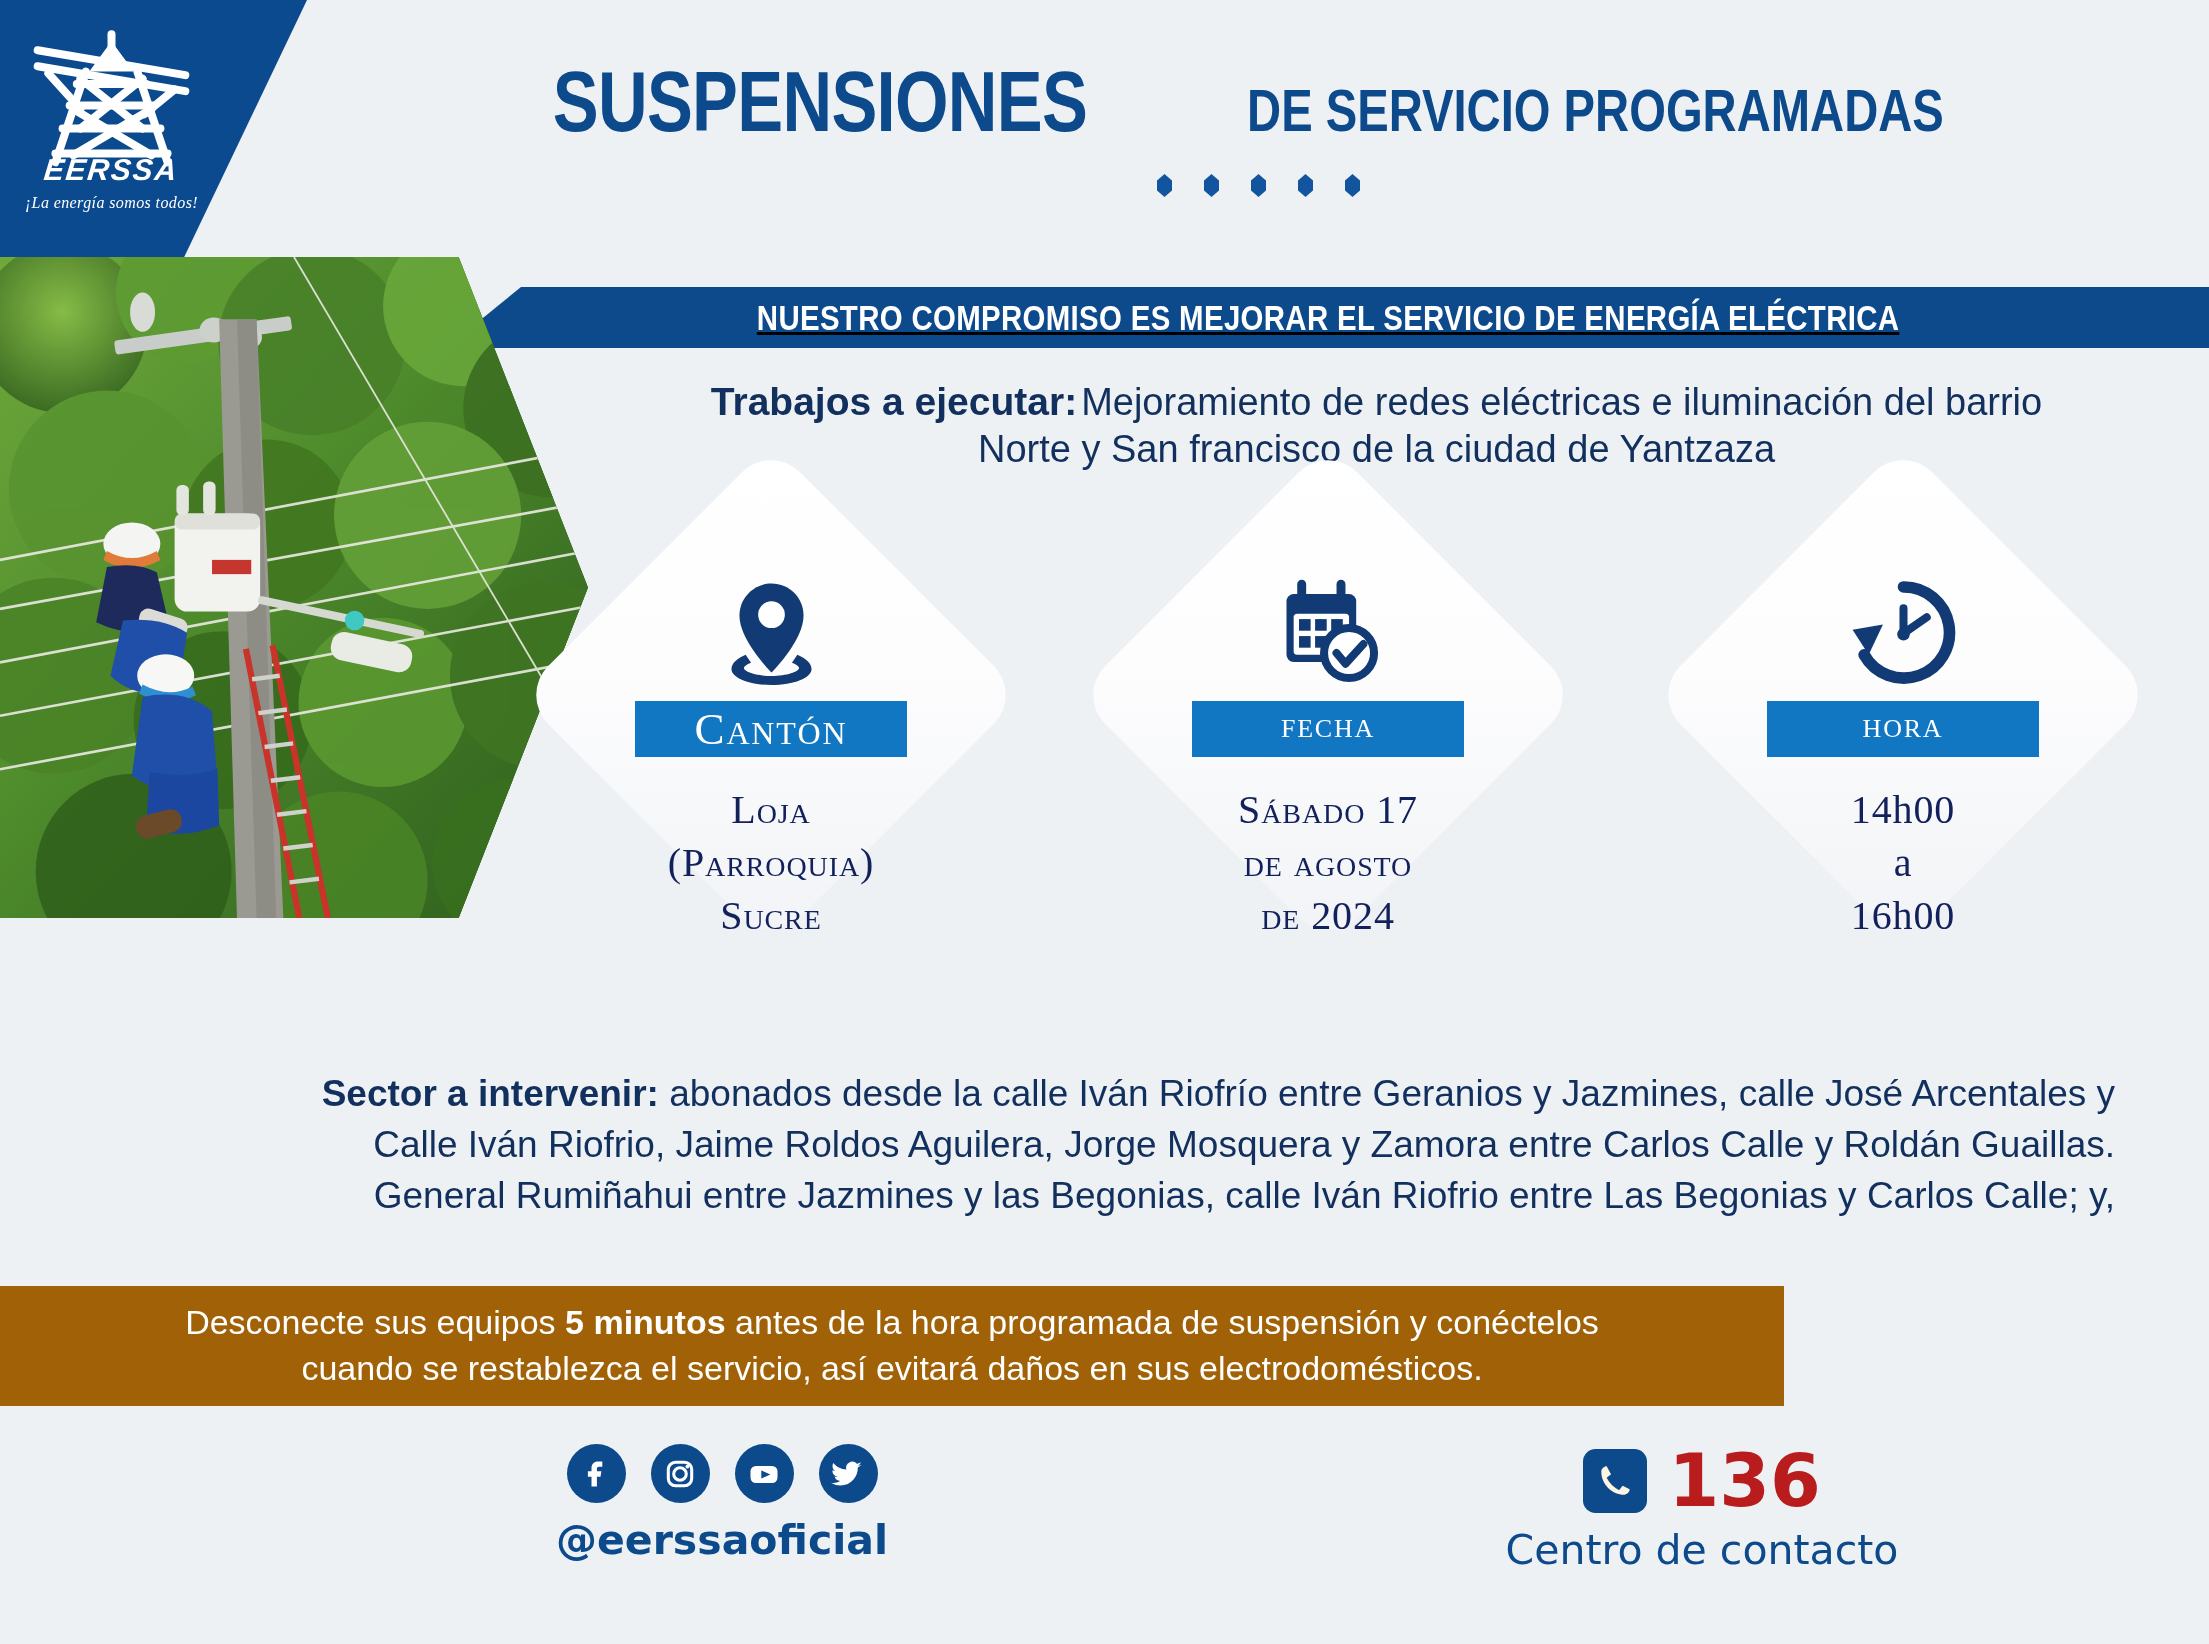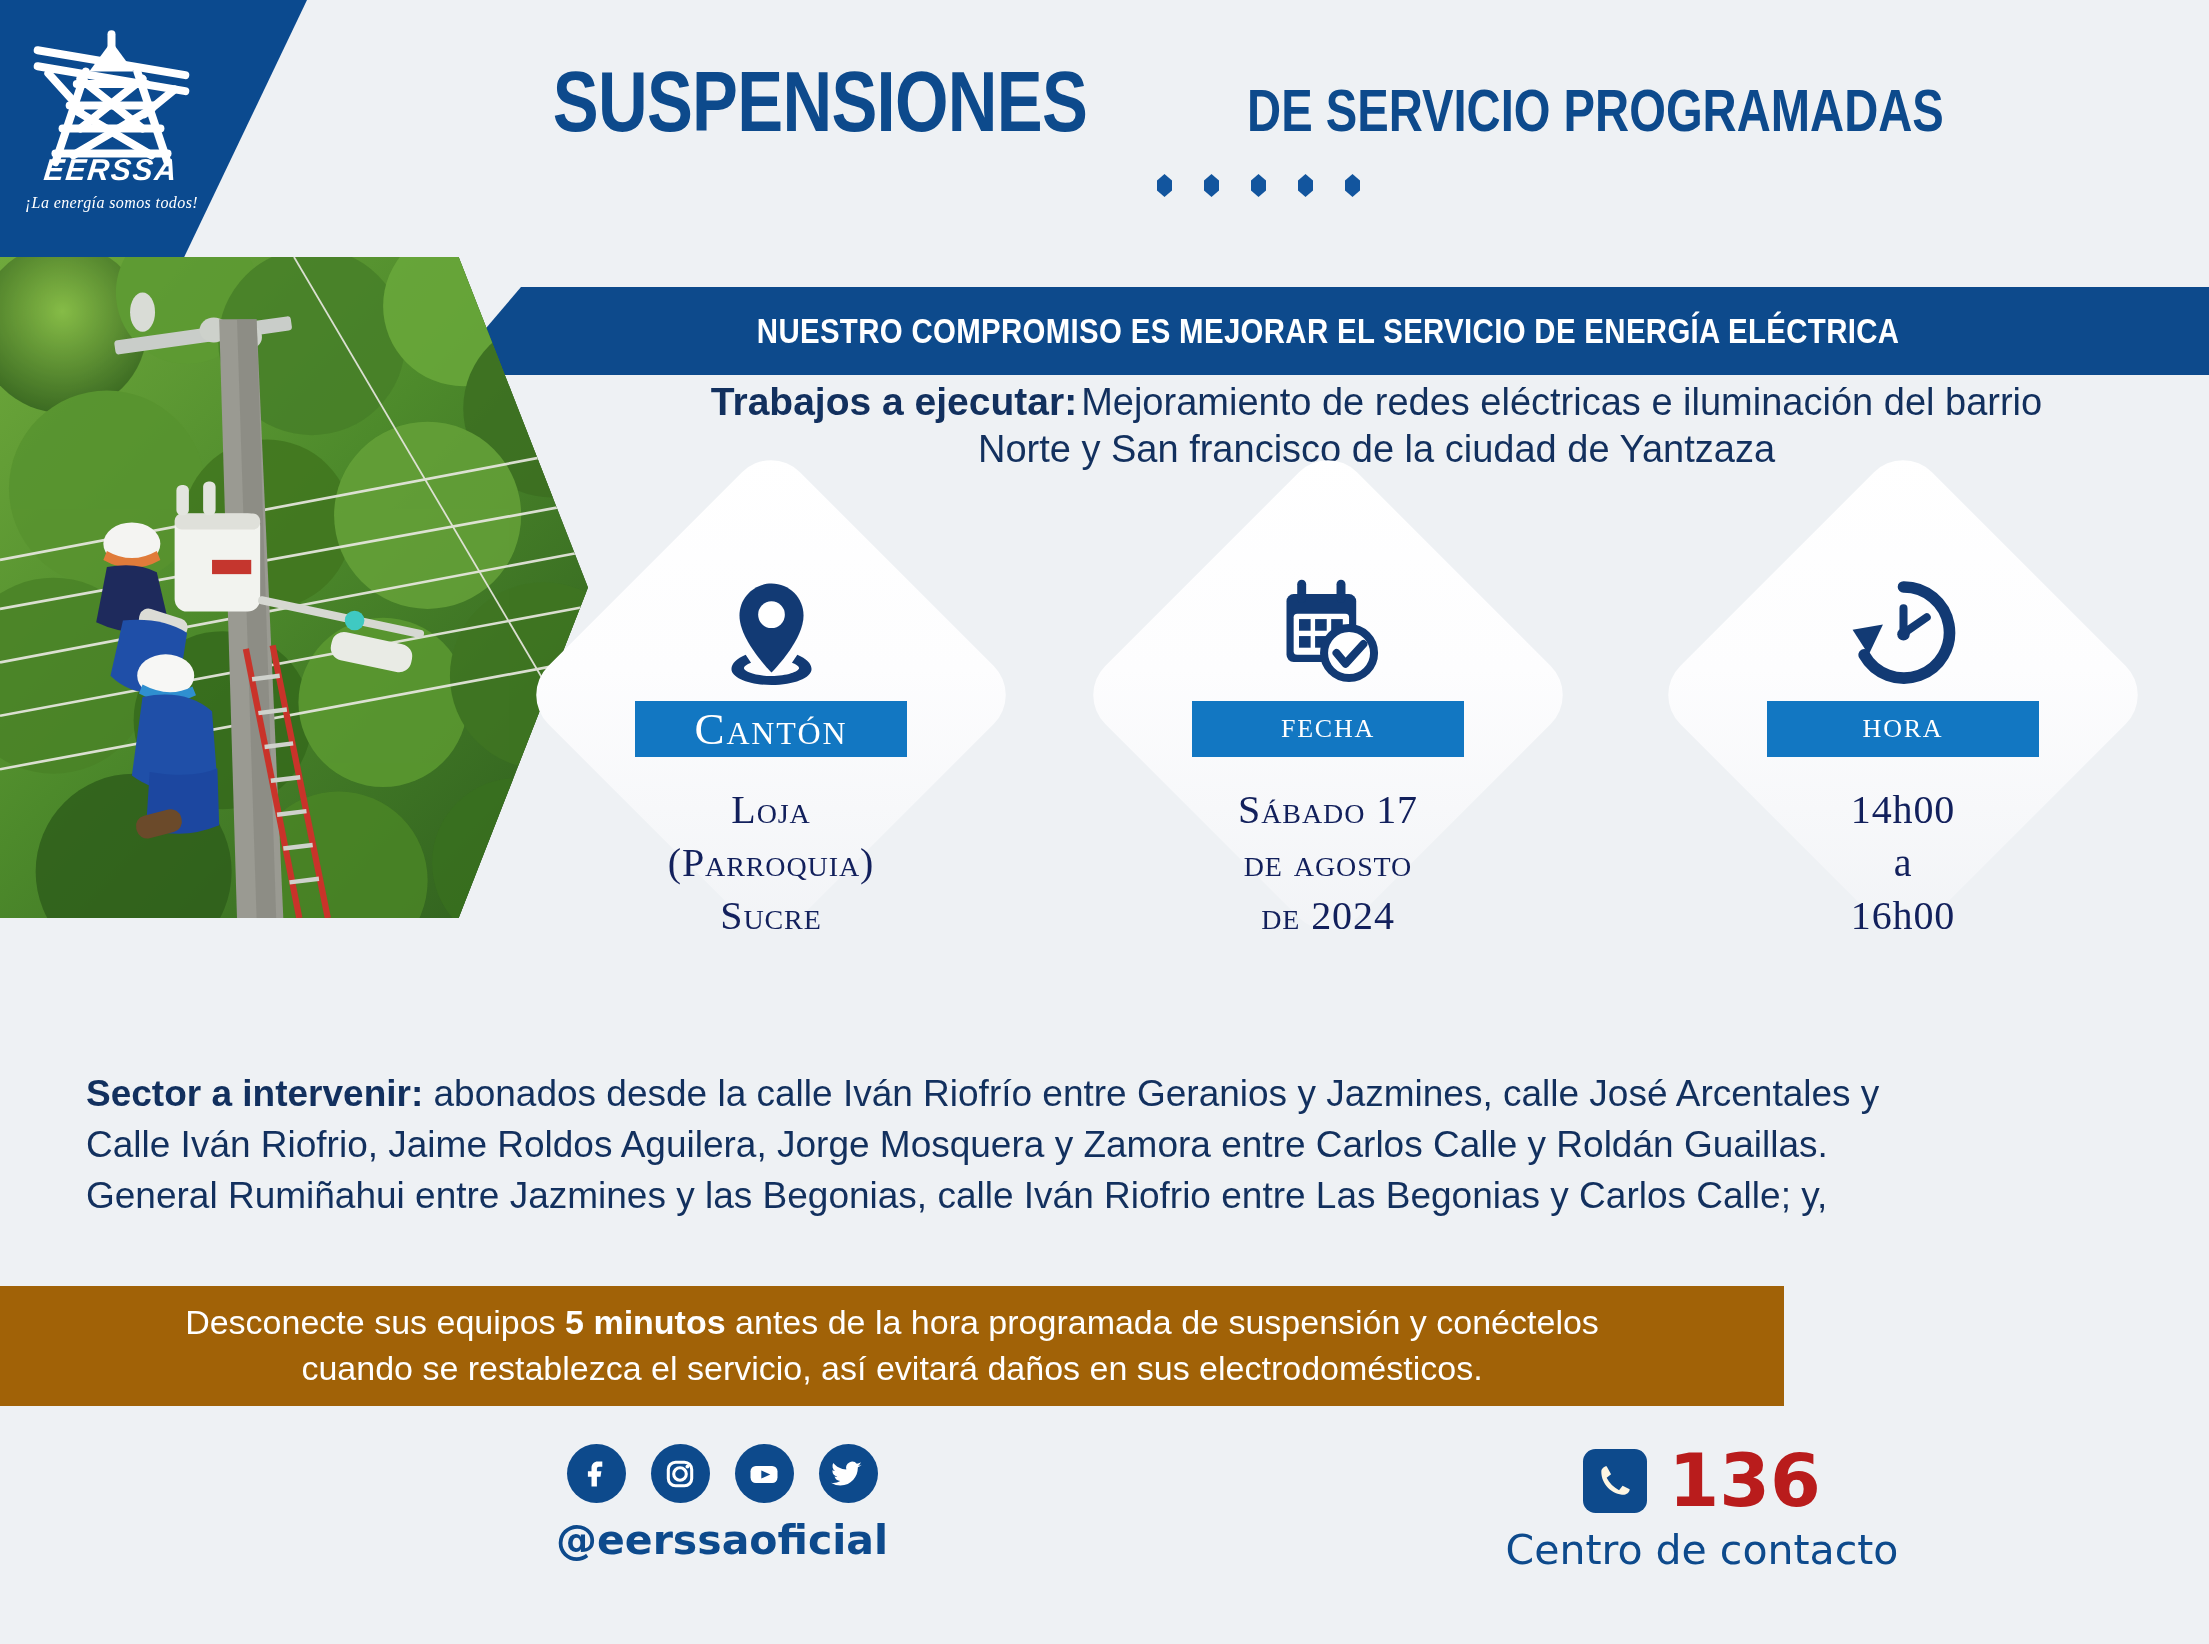--- a/index.html
+++ b/index.html
@@ -60,24 +60,24 @@
     position:absolute;left:0;top:257px;width:588px;height:661px;
     overflow:hidden;
     clip-path:polygon(0 0, 78% 0, 100% 50%, 78% 100%, 0 100%);
     z-index:3;
     background:#2f5a23;
   }
   .photo svg{display:block;width:100%;height:100%;}
 
   
   .commit{
-    position:absolute;left:446px;top:287px;width:1764px;height:88px;
+    position:absolute;left:446px;top:287px;width:1764px;height:61px;
     background:#0d4a8c;z-index:2;
     clip-path:polygon(75px 0, 100% 0, 100% 100%, 0 100%);
-    display:flex;align-items:center;justify-content:center;
+    display:flex;align-items:center;justify-content:center;text-decoration:underline;
   }
   .commit span{
     color:#fff;font-weight:bold;font-size:35px;
     font-family:"Liberation Sans Narrow","Liberation Sans",sans-serif;
     transform:scaleX(.84);letter-spacing:0.4px;white-space:nowrap;
   }
 
   
   .trabajos{
     position:absolute;left:570px;top:378px;width:1613px;
@@ -114,21 +114,21 @@
     font-size:40px;line-height:1.32;font-variant:small-caps;letter-spacing:0.9px;
   }
   .cval.plain{font-variant:normal;}
 
   #card-canton{left:0;}
   #card-fecha{left:557px;}
   #card-hora{left:1132px;}
 
   
   .sector{
-    position:absolute;left:86px;top:1068px;width:2050px;text-align:left;
+    position:absolute;left:65px;top:1068px;width:2050px;text-align:right;
     color:#12305e;z-index:4;
     font-family:"Liberation Sans Narrow","Liberation Sans",sans-serif;
     font-size:37px;line-height:1.38;
   }
   .sector b{font-weight:bold;}
   .sector .ln{display:block;}
 
   
   .notice{
     position:absolute;left:0;top:1286px;width:1784px;height:120px;background:#a16207;

